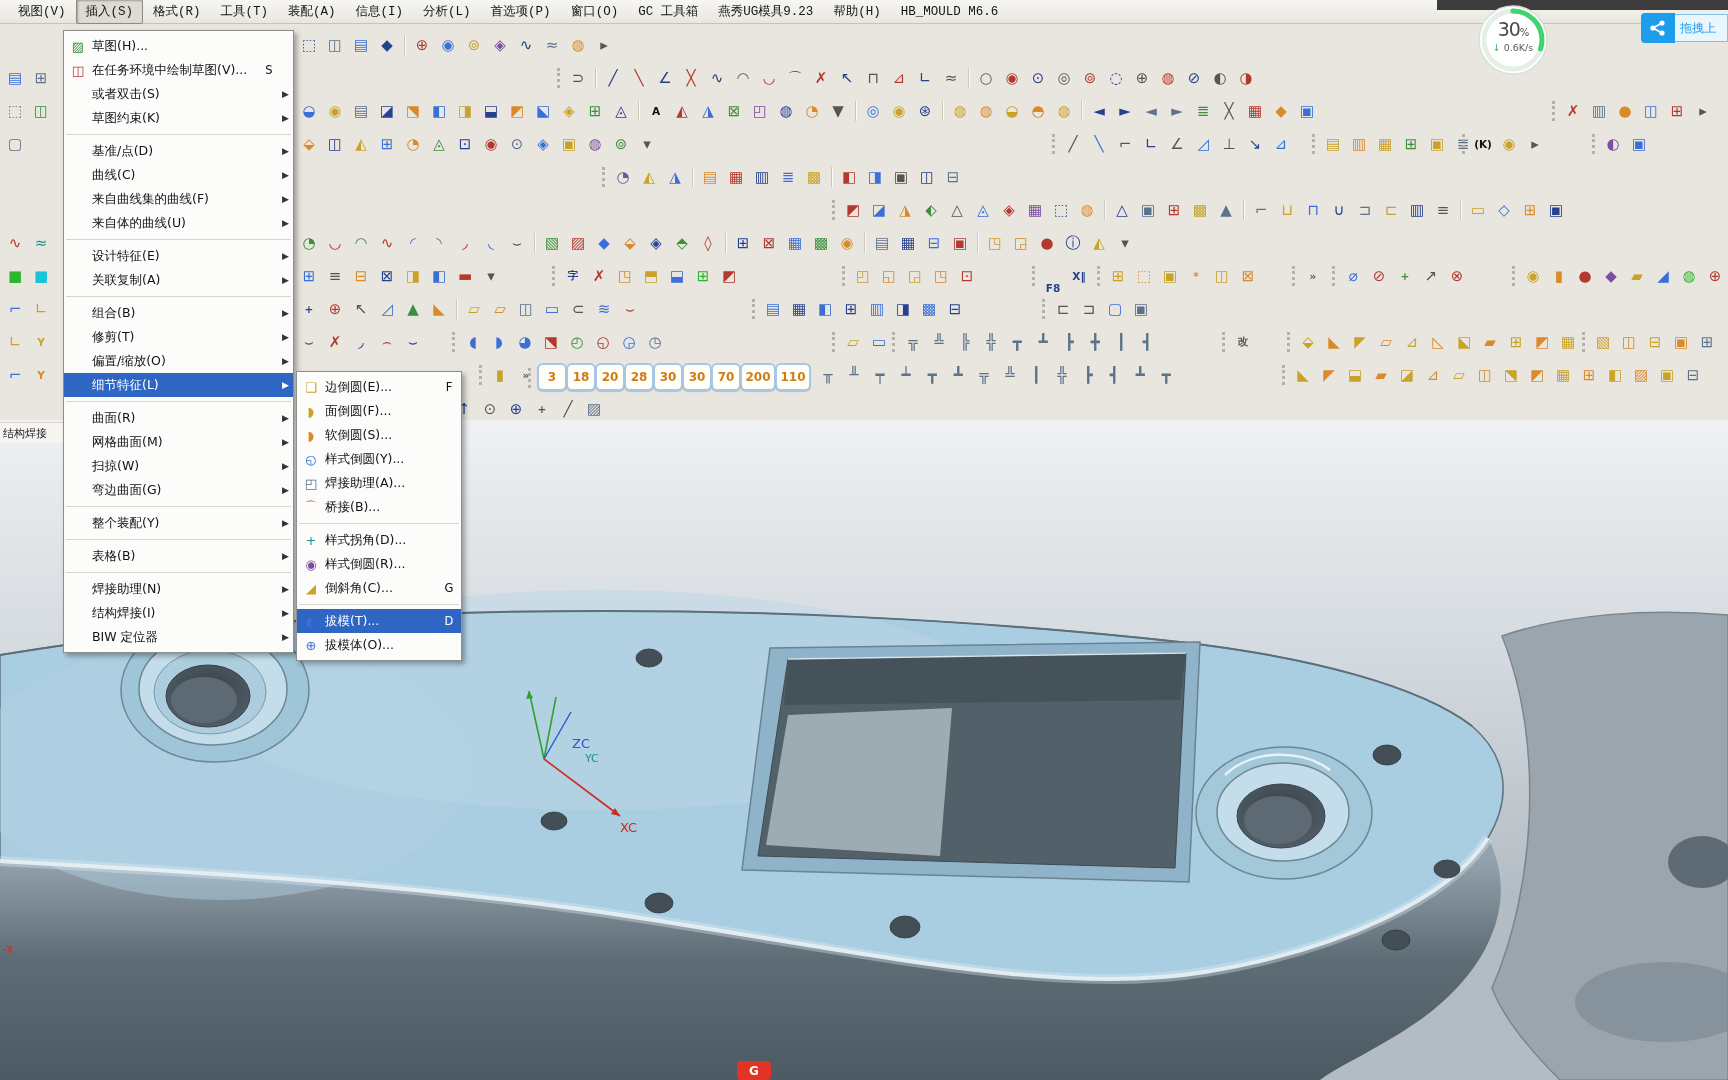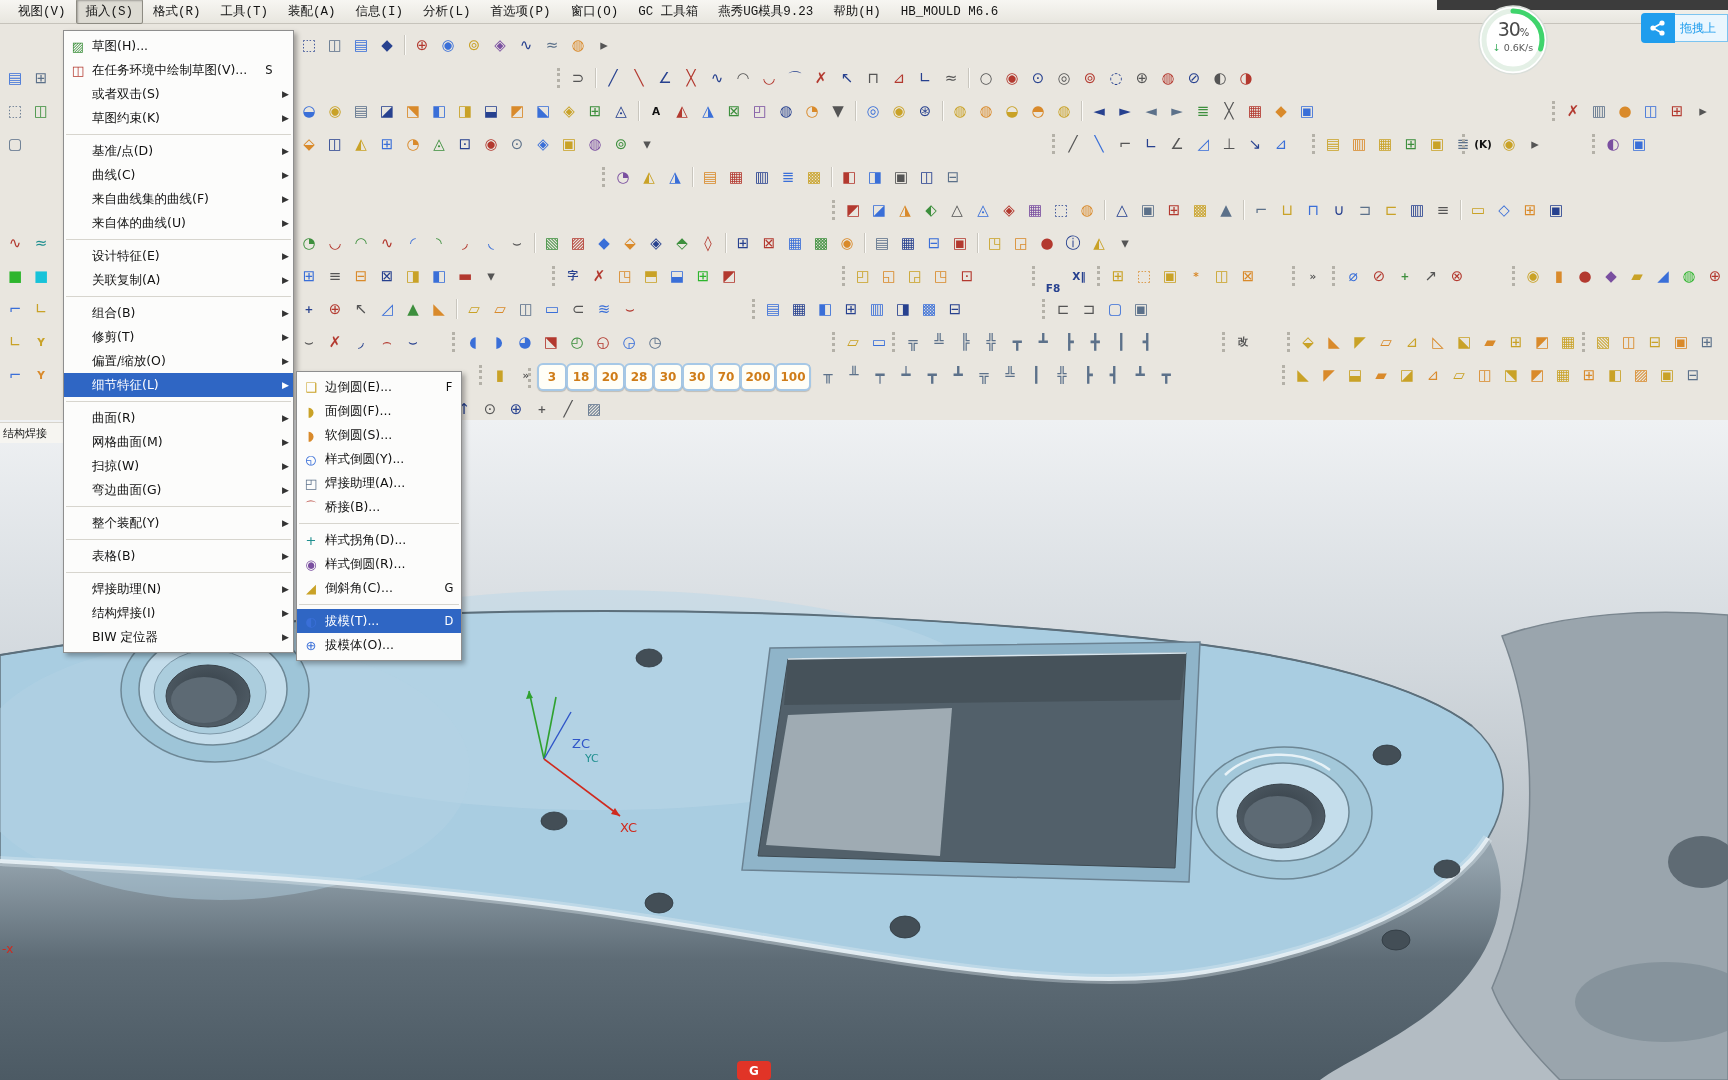--- a/index.html
+++ b/index.html
@@ -494,21 +494,21 @@
       <div class="icon-cell" style="left: 581px; top: 368px; color: rgb(92, 113, 138);">▨</div>
       <div class="seg-handle" style="left: 528px; top: 340px;"></div>
       <div class="num-btn" style="left: 537px; top: 335px; width: 26px;">3</div>
       <div class="num-btn" style="left: 566px; top: 335px; width: 26px;">18</div>
       <div class="num-btn" style="left: 595px; top: 335px; width: 26px;">20</div>
       <div class="num-btn" style="left: 624px; top: 335px; width: 26px;">28</div>
       <div class="num-btn" style="left: 653px; top: 335px; width: 26px;">30</div>
       <div class="num-btn" style="left: 682px; top: 335px; width: 26px;">30</div>
       <div class="num-btn" style="left: 711px; top: 335px; width: 26px;">70</div>
       <div class="num-btn" style="left: 740px; top: 335px; width: 32px;">200</div>
-      <div class="num-btn" style="left: 775px; top: 335px; width: 32px;">100</div>
+      <div class="num-btn" style="left: 775px; top: 335px; width: 32px;">110</div>
     </div>
 
   <div id="scope-combo">整个装配</div>
   <div id="prompt-strip">结构焊接</div>
 
   <div id="viewport">
     <svg width="1728" height="660" viewBox="0 420 1728 660">
       <defs>
         <linearGradient id="bgGrad" x1="0" y1="420" x2="0" y2="900" gradientUnits="userSpaceOnUse">
           <stop offset="0" stop-color="#eff1f3"></stop>

